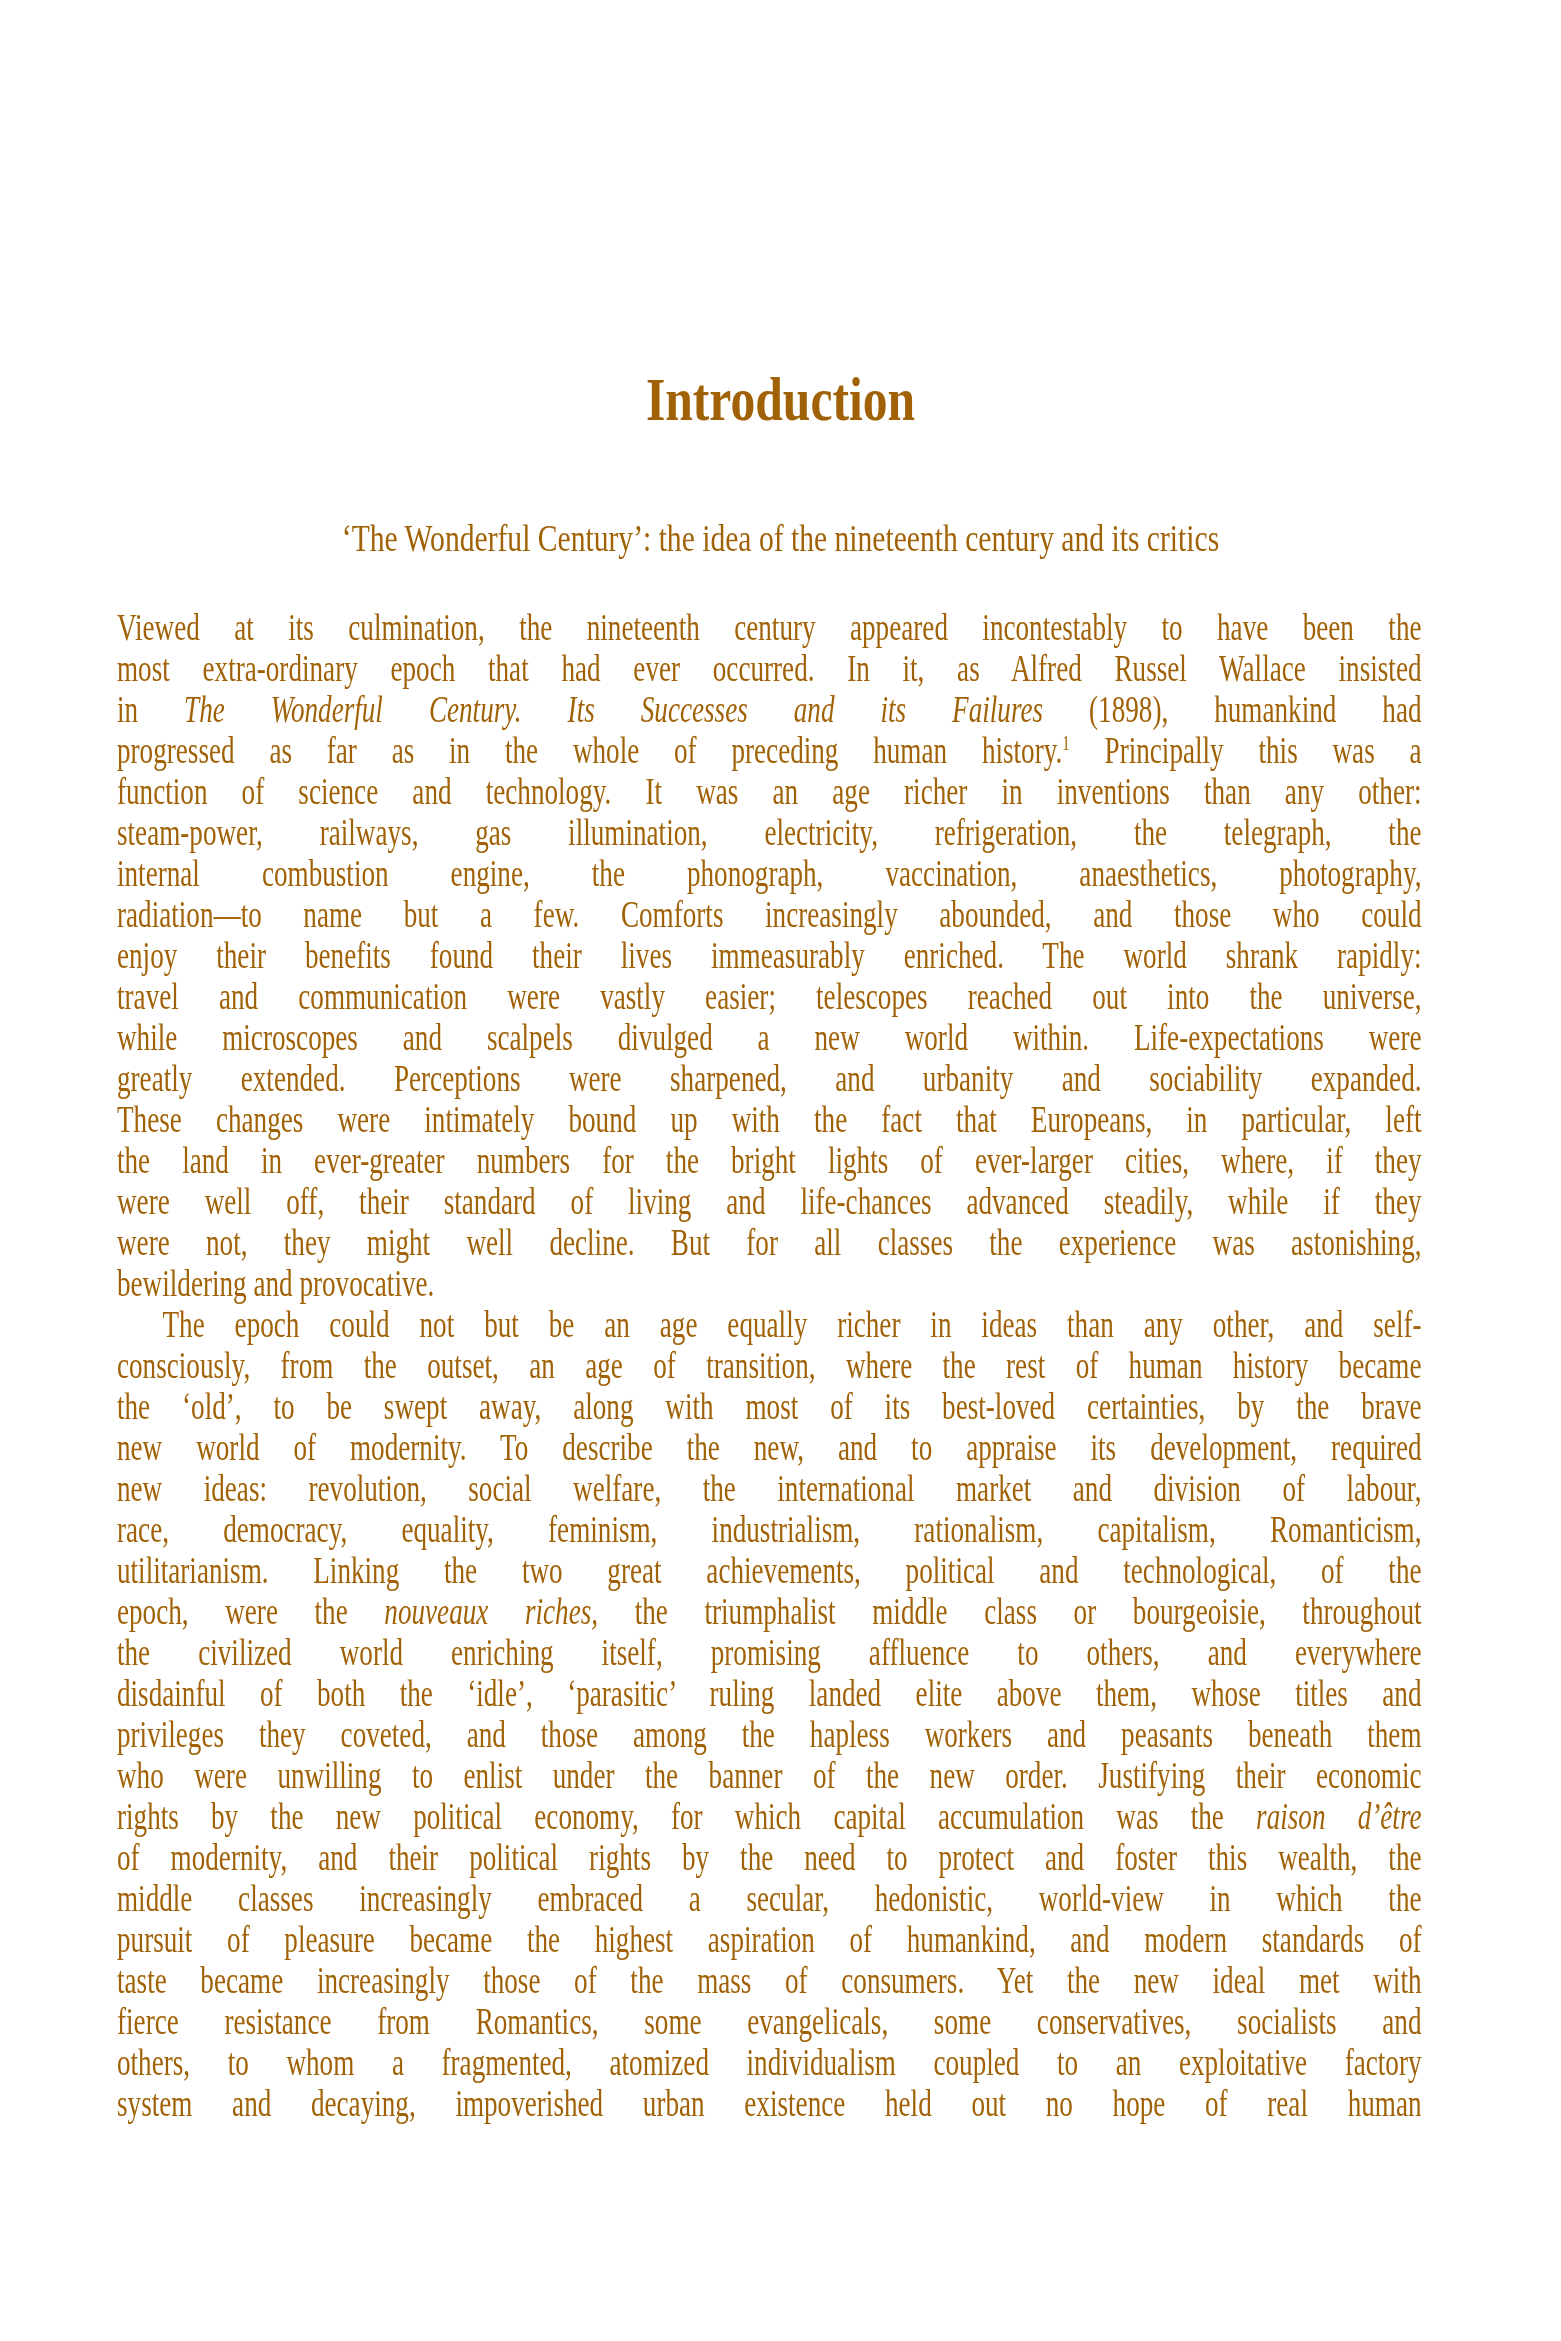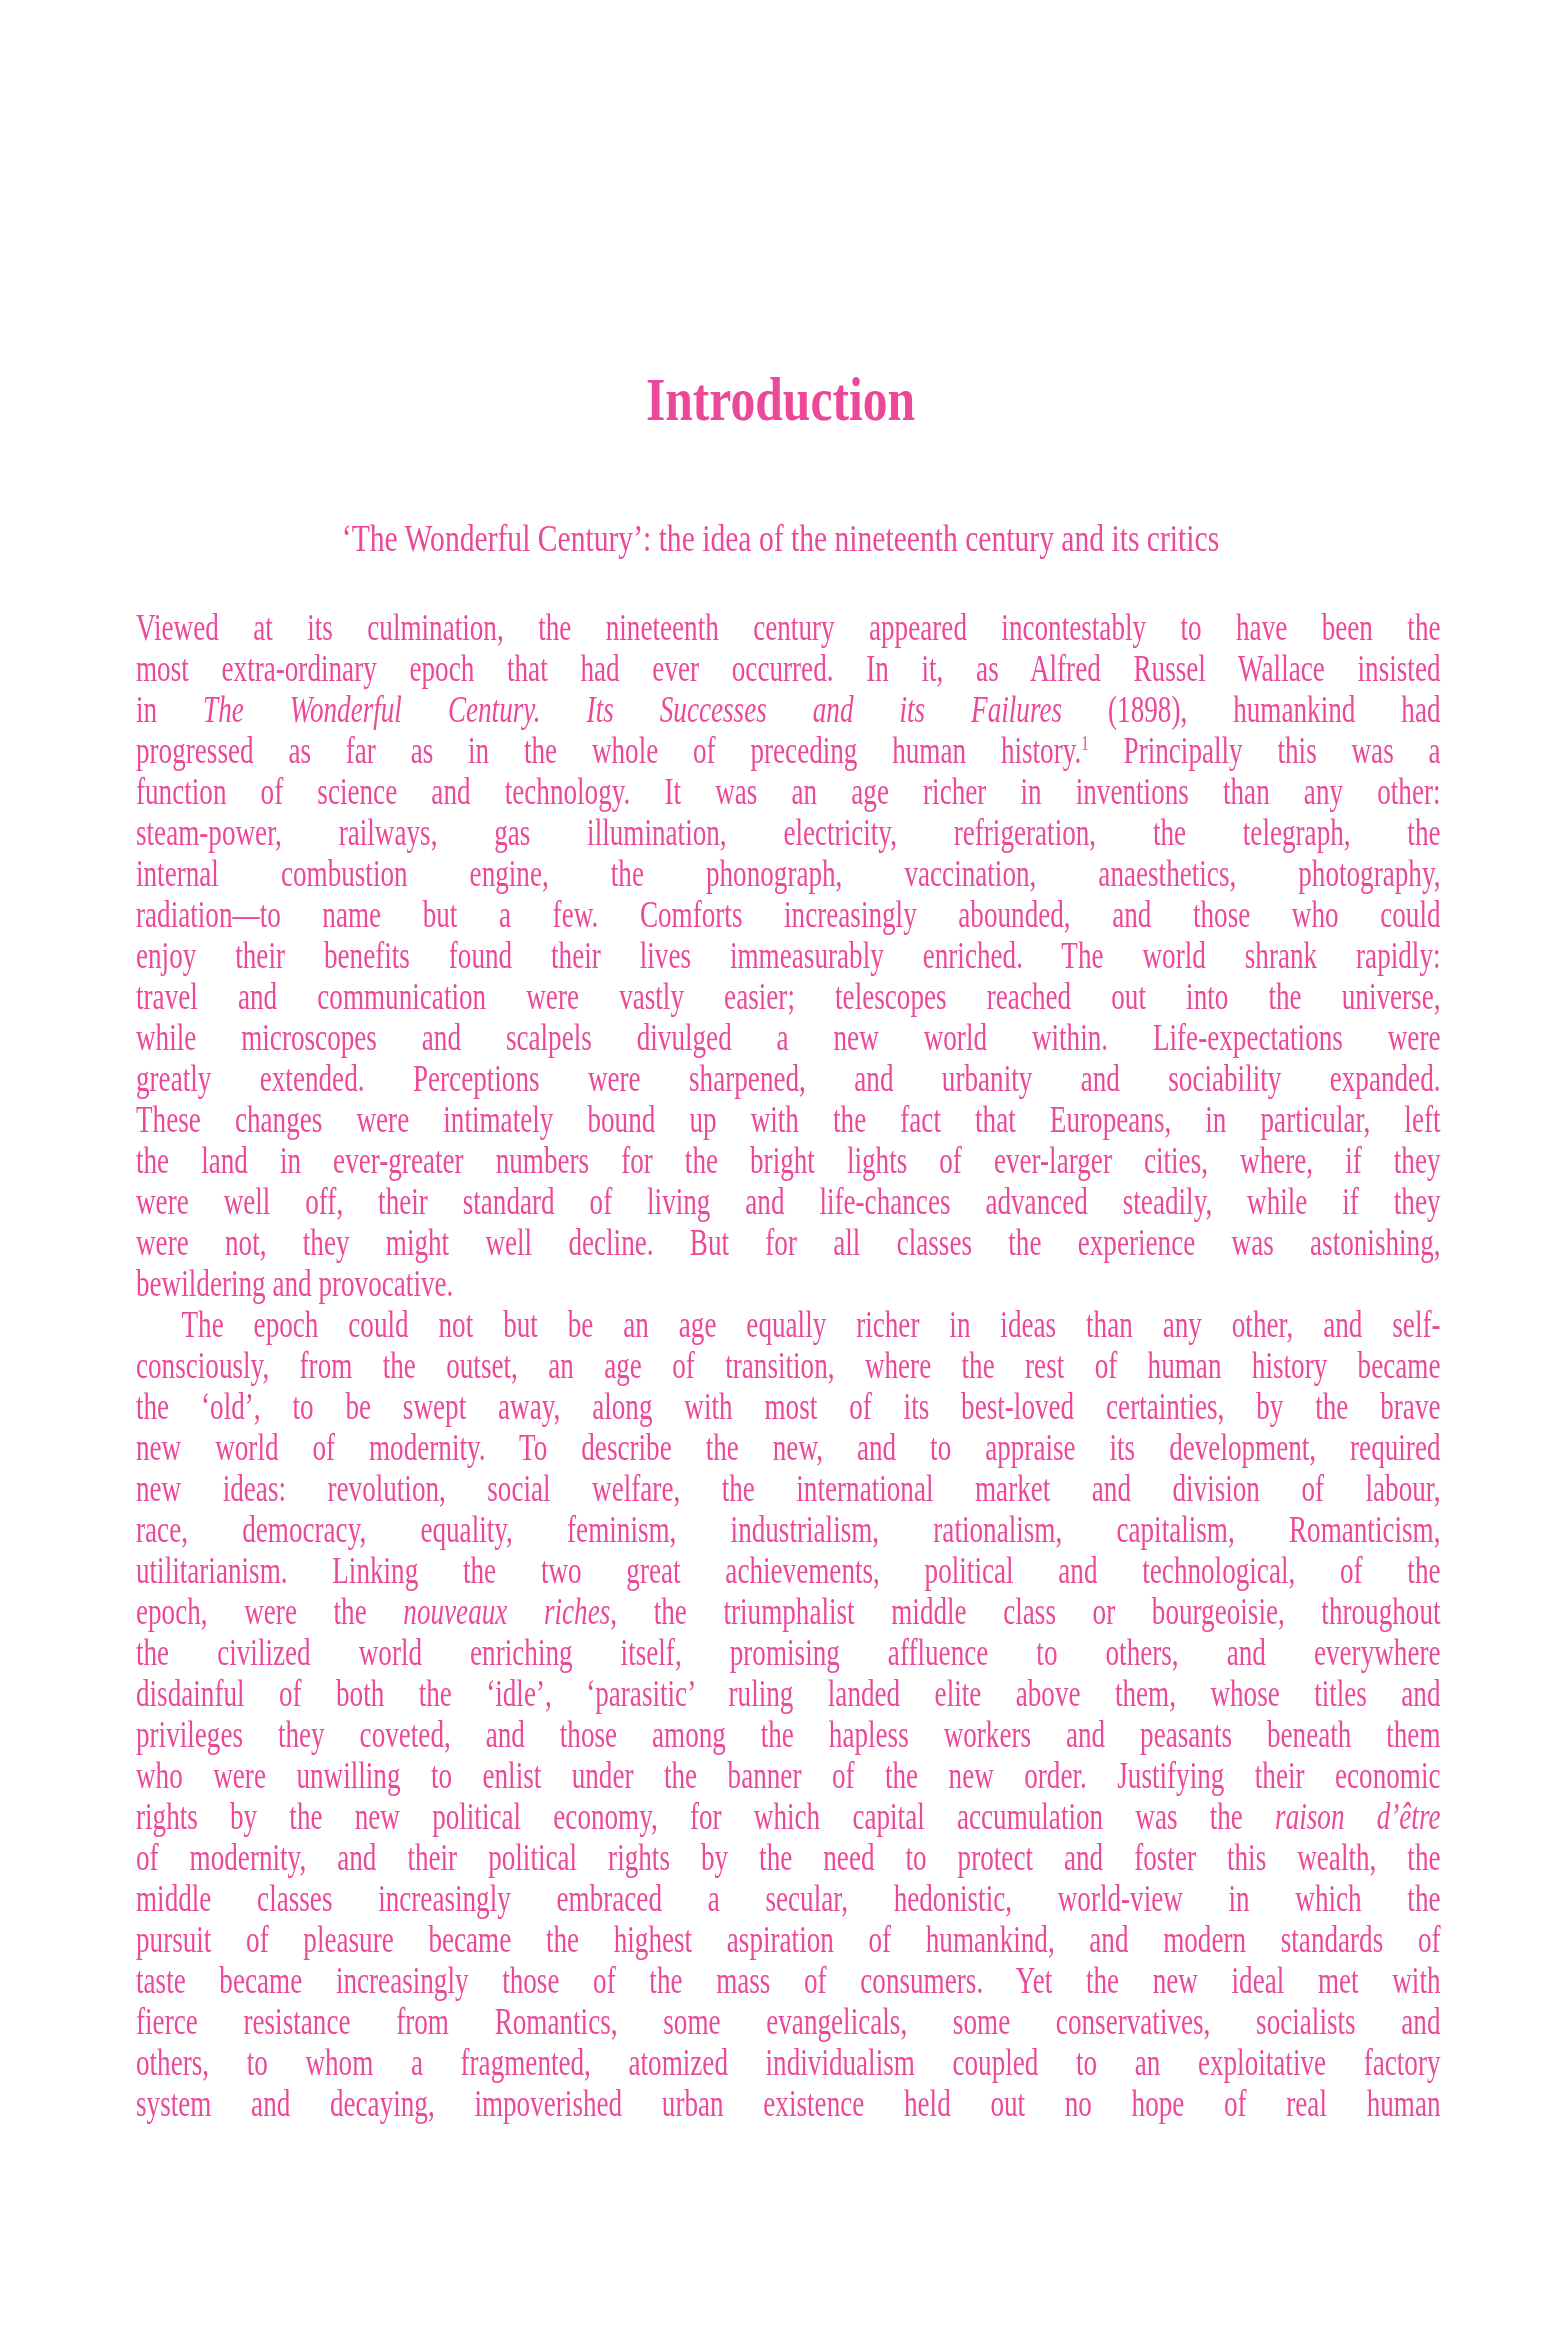--- a/index.html
+++ b/index.html
@@ -5,21 +5,21 @@
   html, body {
     margin: 0;
     padding: 0;
     background: #ffffff;
   }
   .page {
     position: relative;
     width: 1561px;
     height: 2264px;
     background: #ffffff;
-    color: #ec4899;
+    color: #a16207;
     font-family: "Liberation Serif", serif;
     overflow: hidden;
   }
   .title {
     position: absolute;
     top: 368px;
     left: 128px;
     width: 1305px;
     margin: 0;
     text-align: center;
@@ -37,21 +37,21 @@
     width: 1305px;
     text-align: center;
     font-size: 37px;
     line-height: 1.1;
     transform: scaleX(0.80);
     transform-origin: 50% 50%;
     white-space: nowrap;
   }
   .body-text {
     position: absolute;
-    left: 136px;
+    left: 117px;
     top: 607px;
     width: 1305px;
   }
   .para {
     margin: 0;
     padding: 0;
   }
   .line {
     width: 1778px;
     height: 41px;

